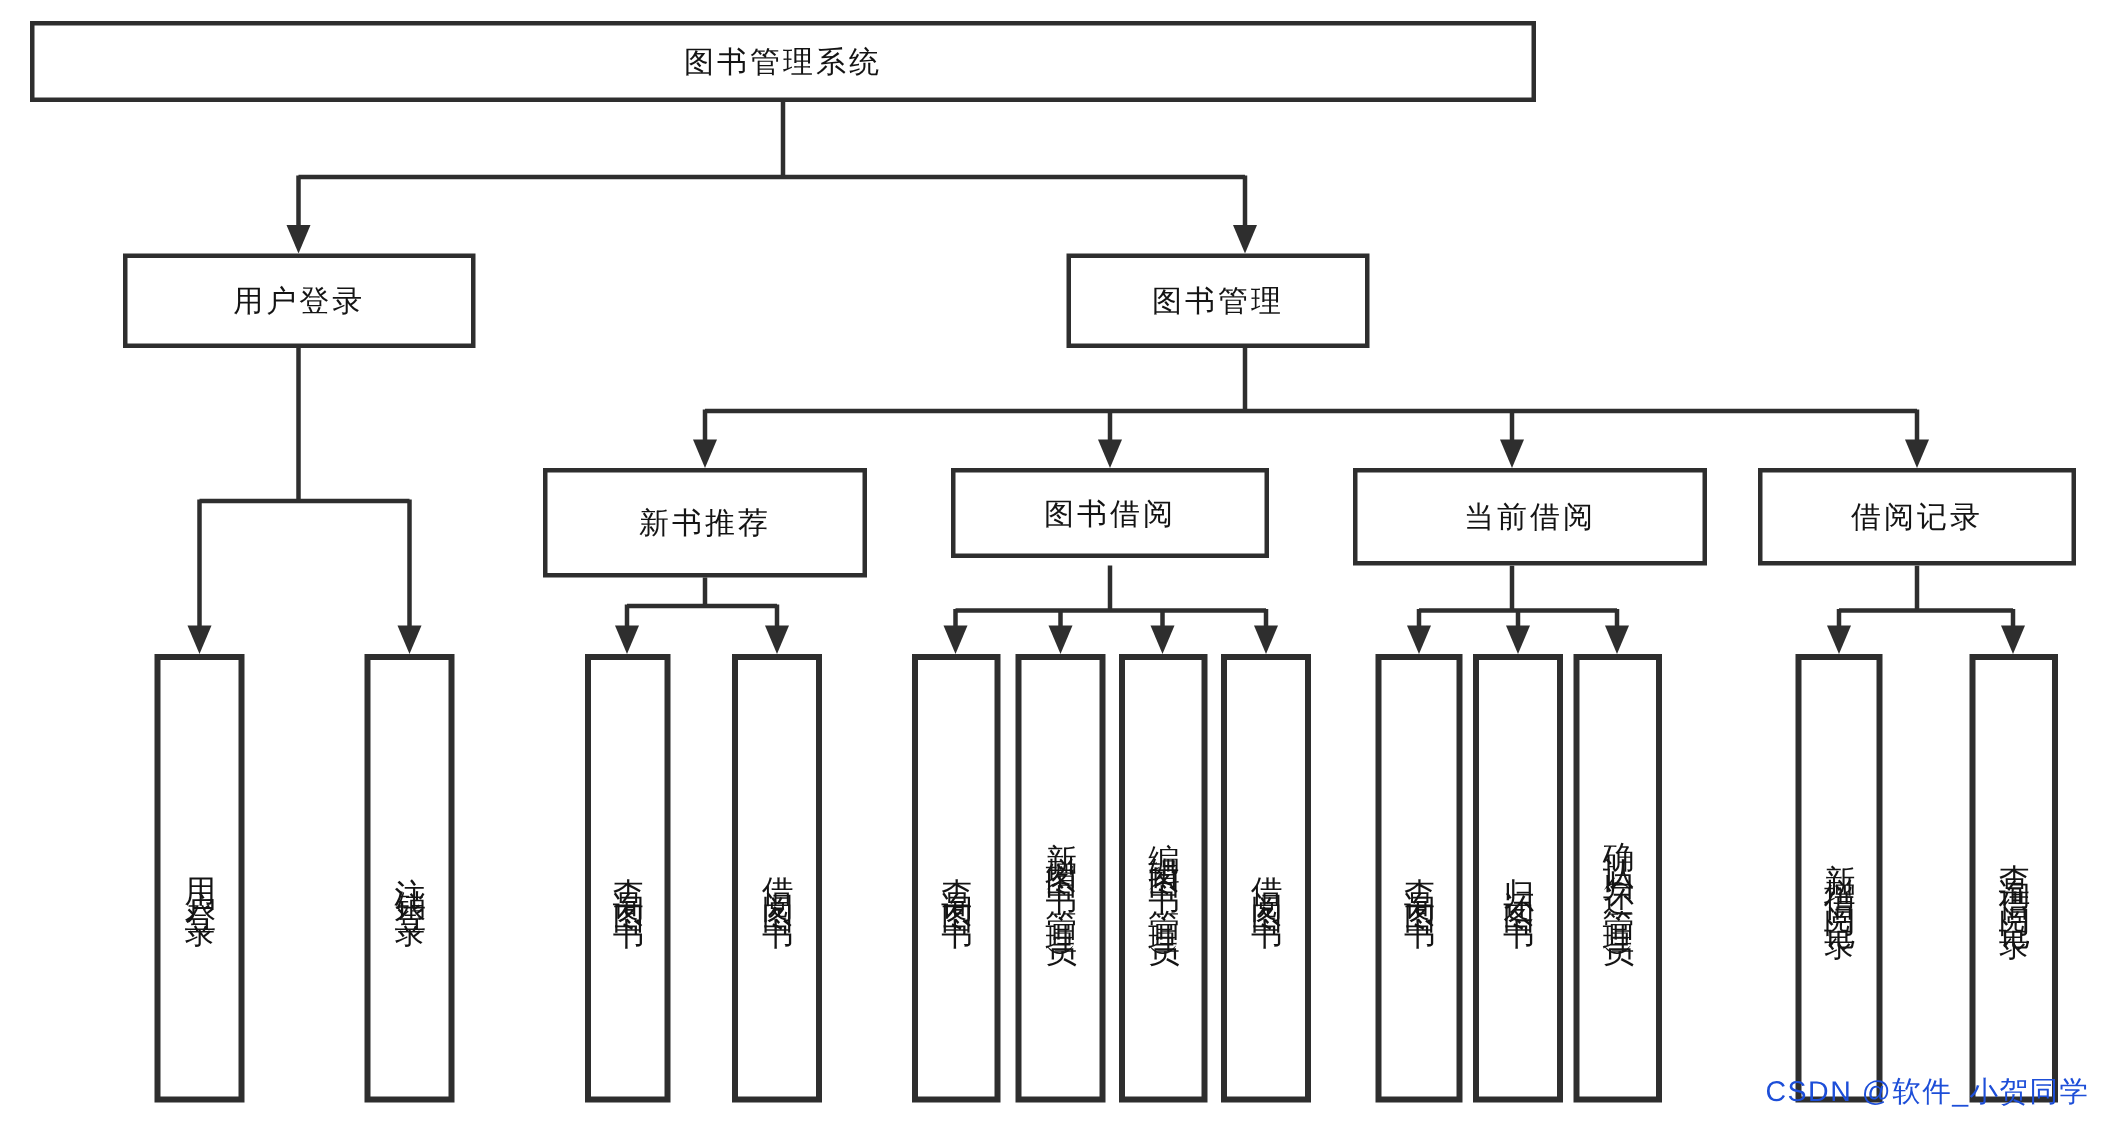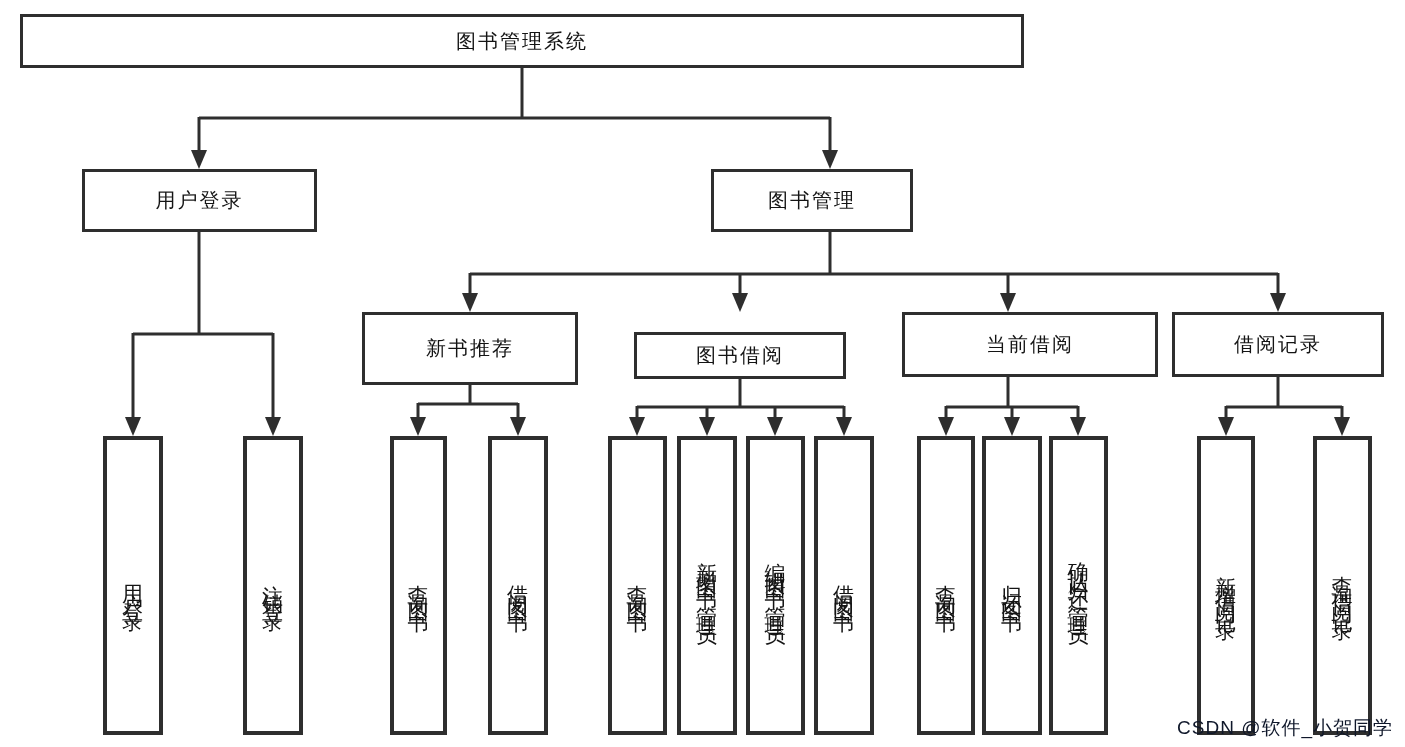--- a/index.html
+++ b/index.html
@@ -43,43 +43,43 @@
     color: #141414;
     white-space: nowrap;
   }
   
   .n-root   { left: 20px;  top: 14px;  width: 1004px; height: 54px; }
   
   .n-user-login { left: 82px;  top: 169px; width: 235px; height: 63px; }
   .n-book-mgmt  { left: 711px; top: 169px; width: 202px; height: 63px; }
   
   .n-new-book       { left: 362px;  top: 312px; width: 216px; height: 73px; }
-  .n-book-borrow    { left: 634px;  top: 332px; width: 212px; height: 47px; }
-  .n-current-borrow { left: 902px;  top: 312px; width: 256px; height: 65px; align-items: center; }
+  .n-book-borrow    { left: 634px;  top: 312px; width: 212px; height: 60px; }
+  .n-current-borrow { left: 902px;  top: 312px; width: 236px; height: 65px; align-items: center; }
   .n-borrow-record  { left: 1172px; top: 312px; width: 212px; height: 65px; }
   
   .n-a1 { left: 103px;  top: 436px; width: 60px; height: 299px; }
   .n-a2 { left: 243px;  top: 436px; width: 60px; height: 299px; }
   .n-b1 { left: 390px;  top: 436px; width: 57px; height: 299px; }
   .n-b2 { left: 488px;  top: 436px; width: 60px; height: 299px; }
   .n-c1 { left: 608px;  top: 436px; width: 59px; height: 299px; }
   .n-c2 { left: 677px;  top: 436px; width: 60px; height: 299px; }
   .n-c3 { left: 746px;  top: 436px; width: 59px; height: 299px; }
   .n-c4 { left: 814px;  top: 436px; width: 60px; height: 299px; }
   .n-d1 { left: 917px;  top: 436px; width: 58px; height: 299px; }
   .n-d2 { left: 982px;  top: 436px; width: 60px; height: 299px; }
   .n-d3 { left: 1049px; top: 436px; width: 59px; height: 299px; }
   .n-e1 { left: 1197px; top: 436px; width: 58px; height: 299px; }
   .n-e2 { left: 1313px; top: 436px; width: 59px; height: 299px; }
   .watermark {
     position: absolute;
     right: 12px;
     bottom: 6px;
     font-size: 19px;
-    color: #0f172a;
+    color: #1d4ed8;
     letter-spacing: 1px;
     z-index: 5;
   }
 </style>
 </head>
 <body>
 
 <div class="canvas">
 
   <svg class="connectors" viewBox="0 0 1405 747" xmlns="http://www.w3.org/2000/svg">

